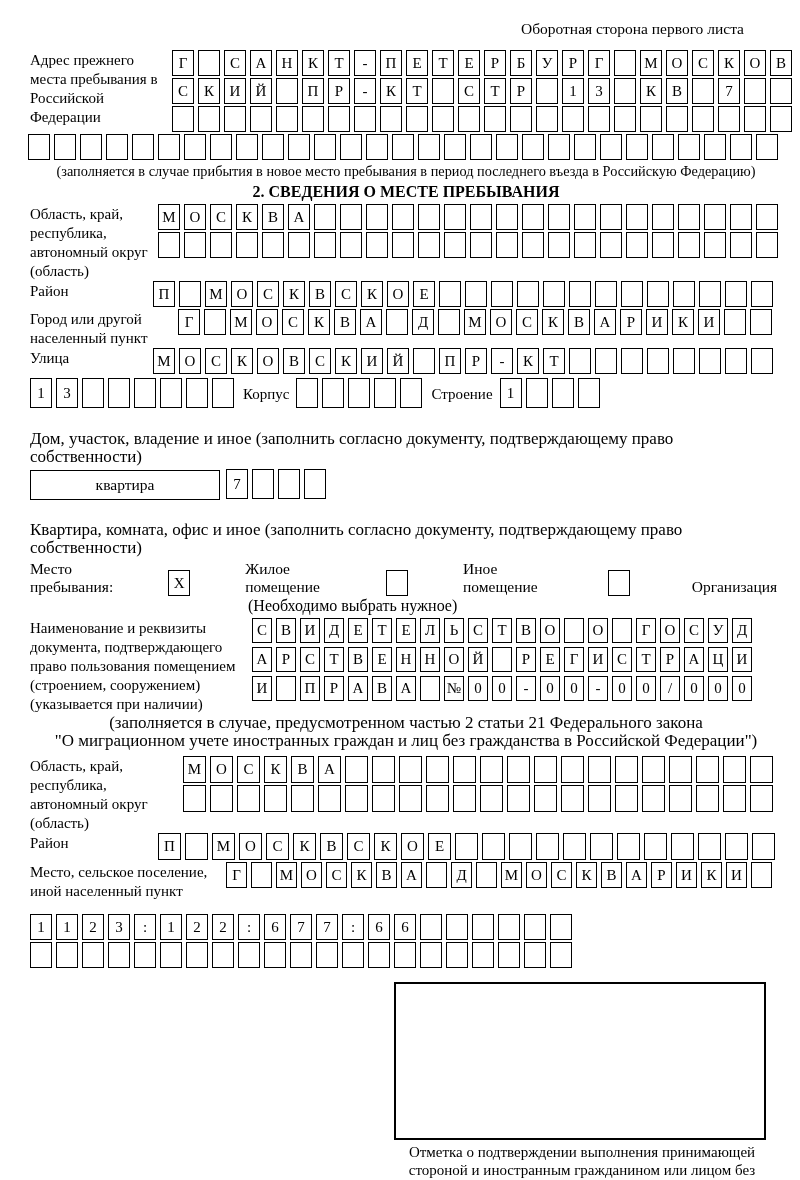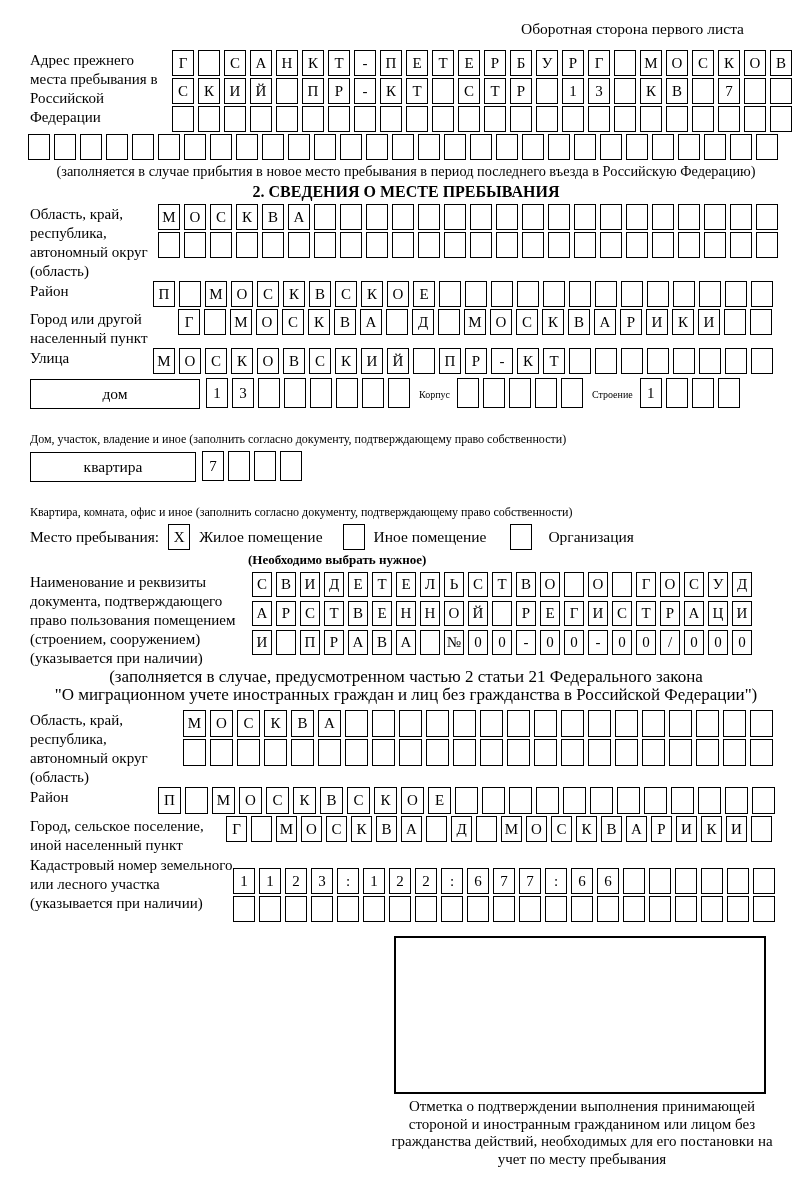--- a/index.html
+++ b/index.html
@@ -17,34 +17,34 @@
   .cells{display:flex;gap:4px;margin-bottom:2px;flex:none;}
   .cell{
     width:22px;height:26px;border:1.6px solid #000;box-sizing:border-box;flex:none;
     display:flex;align-items:center;justify-content:center;
     font-size:15px;line-height:1;background:#fff;
   }
   .c23 .cell{width:23px;height:27px;}
   .c21 .cell{width:21px;}
   .c20 .cell{width:20px;height:25px;}
   .note-center{font-size:14.3px;text-align:center;margin-bottom:3px;line-height:18px;}
-  .note-small{font-size:12px;margin-bottom:3px;line-height:18px;margin-top:20px;}
+  .note-small{font-size:17px;margin-bottom:3px;line-height:18px;margin-top:20px;}
   .sec-title{font-size:16px;font-weight:bold;text-align:center;margin:2px 0 3px 0;}
   .house-row,.apt-row{display:flex;align-items:center;margin:2px 0 1px 0;}
   .house-row .cell,.apt-row .cell{height:30px;}
   .big-box{
     height:30px;border:1.6px solid #000;box-sizing:border-box;flex:none;
     display:flex;align-items:center;justify-content:center;font-size:15.5px;background:#fff;
   }
-  .bb170{width:170px;margin-right:6px;} .bb202{width:166px;margin-right:6px;}
-  .inline-lbl{font-size:10px;margin:0 7px 0 9px;flex:none;}
-  .place-row{display:flex;align-items:center;margin:3px 0 1px 0;font-size:15.5px;}
+  .bb170{width:170px;margin-right:6px;} .bb202{width:190px;margin-right:6px;}
+  .inline-lbl{font-size:15px;margin:0 7px 0 9px;flex:none;}
+  .place-row{display:flex;align-items:flex-end;margin:3px 0 1px 0;font-size:15.5px;gap:46px;}
   .place-row .cell{margin:0 9px;}
   .place-row .opt{margin-right:6px;}
-  .choose-note{font-size:13px;margin:0 0 3px 218px;line-height:18px;font-weight:bold;}
+  .choose-note{font-size:16px;margin:0 0 3px 218px;line-height:18px;}
   .actual-title{font-size:16px;font-weight:bold;text-align:center;margin:5px 0 5px 0;}
   .fed-note{font-size:17px;text-align:center;line-height:18px;}
   .fed-note.last{margin-bottom:6px;}
   .mt13{margin-top:13px;}
   .mark-wrap{width:400px;margin-left:auto;margin-right:0;margin-top:12px;}
   .mark-box{height:154px;border:2px solid #000;margin:0 16px 0 12px;background:#fff;}
   .mark-caption{margin-top:4px;font-size:15px;line-height:17.5px;text-align:center;}
 </style>
 </head>
 <body>
@@ -312,21 +312,20 @@
         <span class="cell"></span>
         <span class="cell"></span>
         <span class="cell"></span>
         <span class="cell"></span>
         <span class="cell"></span>
         <span class="cell"></span>
       </div>
   </div>
 
   <div class="house-row">
-    <span class="big-box bb170">дом</span>
     <div class="cells">
         <span class="cell">1</span>
         <span class="cell">3</span>
         <span class="cell"></span>
         <span class="cell"></span>
         <span class="cell"></span>
         <span class="cell"></span>
         <span class="cell"></span>
         <span class="cell"></span>
       </div>
@@ -525,21 +524,21 @@
         <span class="cell"></span>
         <span class="cell"></span>
         <span class="cell"></span>
         <span class="cell"></span>
         <span class="cell"></span>
         <span class="cell"></span>
       </div>
   </div>
 
   <div class="frow">
-    <div class="flabel w196">Город, сельское поселение, иной населенный пункт</div>
+    <div class="flabel w196">Место, сельское поселение, иной населенный пункт</div>
     <div class="cells c21">
         <span class="cell">Г</span>
         <span class="cell"></span>
         <span class="cell">М</span>
         <span class="cell">О</span>
         <span class="cell">С</span>
         <span class="cell">К</span>
         <span class="cell">В</span>
         <span class="cell">А</span>
         <span class="cell"></span>
@@ -553,21 +552,20 @@
         <span class="cell">А</span>
         <span class="cell">Р</span>
         <span class="cell">И</span>
         <span class="cell">К</span>
         <span class="cell">И</span>
         <span class="cell"></span>
       </div>
   </div>
 
   <div class="frow">
-    <div class="flabel w203">Кадастровый номер земельного или лесного участка (указывается при наличии)</div>
     <div class="gcol mt13">
       <div class="cells">
           <span class="cell">1</span>
           <span class="cell">1</span>
           <span class="cell">2</span>
           <span class="cell">3</span>
           <span class="cell">:</span>
           <span class="cell">1</span>
           <span class="cell">2</span>
           <span class="cell">2</span>

